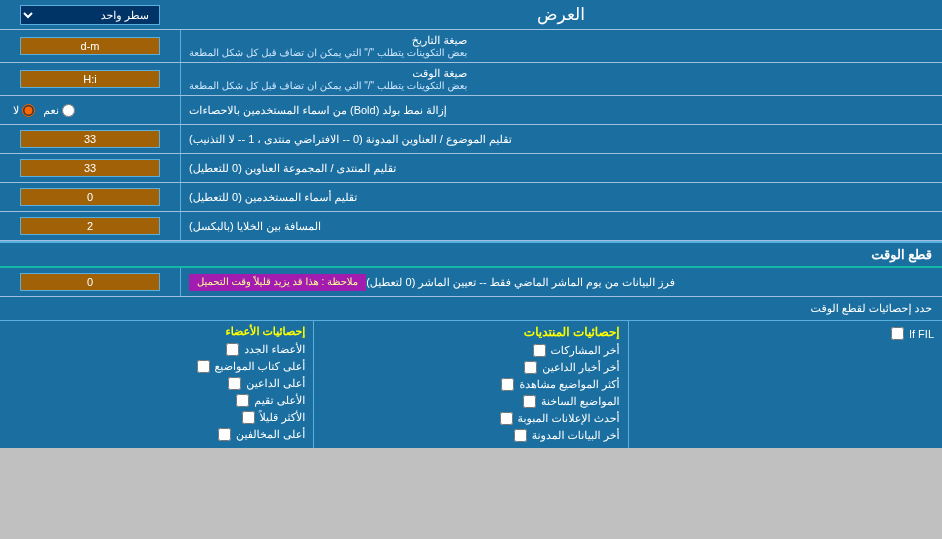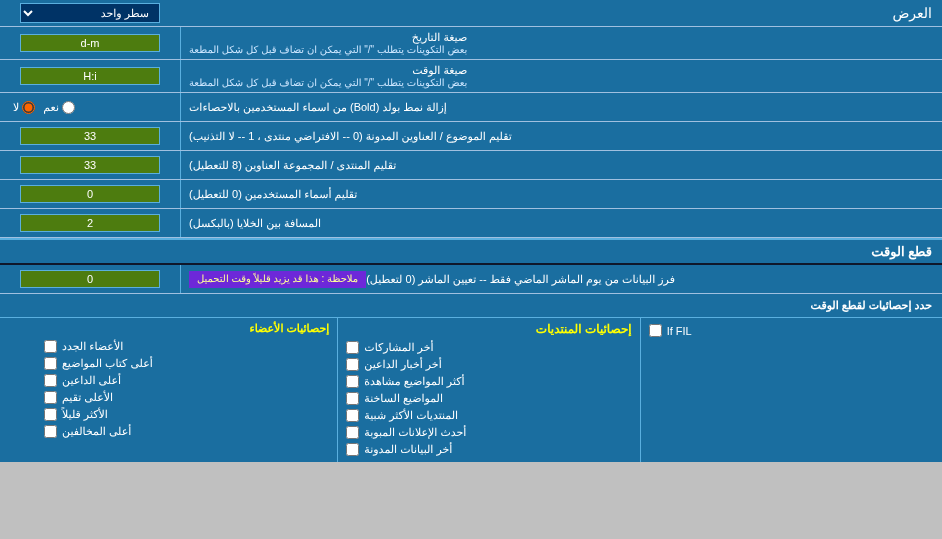--- a/index.html
+++ b/index.html
@@ -39,37 +39,37 @@
     .row-input {
       background: #1a6ea0;
       padding: 3px 5px;
       display: flex;
       align-items: center;
       justify-content: center;
       min-width: 180px;
       width: 180px;
     }
     .row-input input[type="text"] {
-      background: #4d7c0f;
+      background: #a16207;
       color: #fff;
       border: 1px solid #5aafdf;
       padding: 2px 6px;
       width: 140px;
       font-size: 11px;
       text-align: center;
       direction: ltr;
     }
     .section-title-row {
       background: #1a6ea0;
       color: #fff;
       font-weight: bold;
       text-align: right;
       padding: 4px 10px;
       font-size: 13px;
-      border-bottom: 2px solid #0f172a;
+      border-bottom: 2px solid #14b8a6;
       border-top: 2px solid #5aafdf;
     }
     .radio-row {
       display: flex;
       align-items: center;
       justify-content: flex-end;
       gap: 8px;
       padding: 4px 8px;
       background: #1a6ea0;
       width: 180px;
@@ -89,23 +89,23 @@
     
     .top-row {
       display: flex;
       align-items: center;
       border-bottom: 1px solid #a0c0e0;
       background: #1a6ea0;
     }
     .top-row-label {
       flex: 1;
       color: #fff;
-      text-align: right;
+      text-align: center;
       padding: 4px 10px;
-      font-size: 14px;
+      font-size: 17px;
     }
     .top-row-select {
       min-width: 180px;
       width: 180px;
       display: flex;
       align-items: center;
       justify-content: center;
       padding: 3px 5px;
     }
     .top-row-select select {
@@ -124,47 +124,45 @@
       flex-direction: row;
       gap: 0;
     }
     .checkboxes-col {
       flex: 1;
       padding: 4px 8px;
       border-left: 1px solid #5aafdf;
     }
     .checkboxes-col:last-child {
       border-left: none;
-      margin-left: 36px;
     }
     .checkbox-item {
       display: flex;
       align-items: center;
-      justify-content: flex-end;
       gap: 5px;
       padding: 2px 0;
       color: #fff;
       font-size: 11px;
       cursor: pointer;
     }
     .checkbox-item input[type="checkbox"] {
       cursor: pointer;
       accent-color: #ff8800;
     }
     .limit-row {
       background: #1a6ea0;
       color: #fff;
       text-align: right;
       padding: 5px 10px;
       font-size: 11px;
-      font-weight: bold;
+      font-weight: normal;
       border-bottom: 1px solid #5aafdf;
     }
     .note-text {
-      background: #6d28d9;
+      background: #a21caf;
       color: #ffff99;
       font-size: 10px;
       padding: 2px 8px 4px 8px;
       text-align: right;
       direction: rtl;
     }
   </style>
 </head>
 <body>
 
@@ -222,21 +220,21 @@
   </div>
 
   <div class="row">
     <div class="row-label">تقليم الموضوع / العناوين المدونة (0 -- الافتراضي منتدى ، 1 -- لا التذنيب)</div>
     <div class="row-input">
       <input type="text" value="33" style="">
     </div>
   </div>
 
   <div class="row">
-    <div class="row-label">تقليم المنتدى / المجموعة العناوين (8 للتعطيل)</div>
+    <div class="row-label">تقليم المنتدى / المجموعة العناوين (0 للتعطيل)</div>
     <div class="row-input">
       <input type="text" value="33" style="">
     </div>
   </div>
 
   <div class="row">
     <div class="row-label">تقليم أسماء المستخدمين (0 للتعطيل)</div>
     <div class="row-input">
       <input type="text" value="0" style="">
     </div>
@@ -289,24 +287,20 @@
       </div>
       <div class="checkbox-item">
         <span>أكثر المواضيع مشاهدة</span>
         <input type="checkbox" style="">
       </div>
       <div class="checkbox-item">
         <span>المواضيع الساخنة</span>
         <input type="checkbox" style="">
       </div>
       <div class="checkbox-item">
-        <span>المنتديات الأكثر شبية</span>
-        <input type="checkbox" style="">
-      </div>
-      <div class="checkbox-item">
         <span>أحدث الإعلانات المبوبة</span>
         <input type="checkbox" style="">
       </div>
       <div class="checkbox-item">
         <span>أخر البيانات المدونة</span>
         <input type="checkbox" style="">
       </div>
     </div>
 
     <div class="checkboxes-col">

